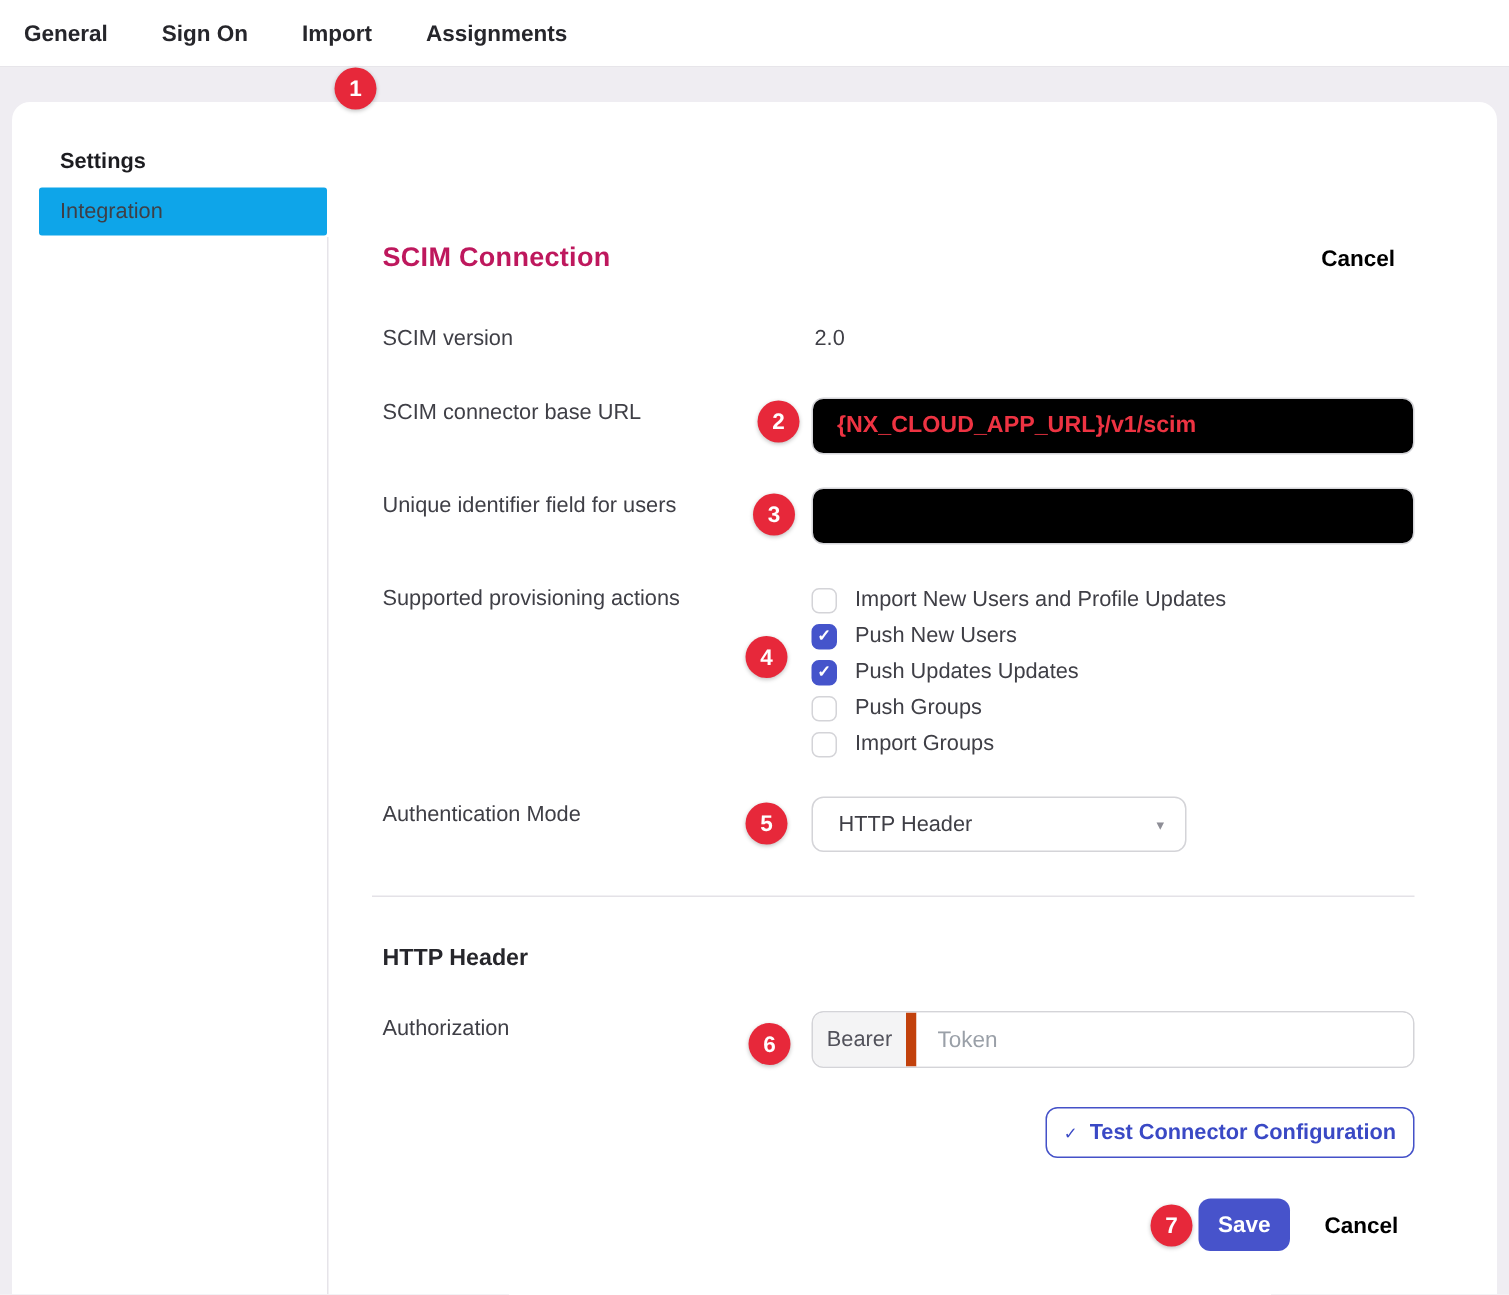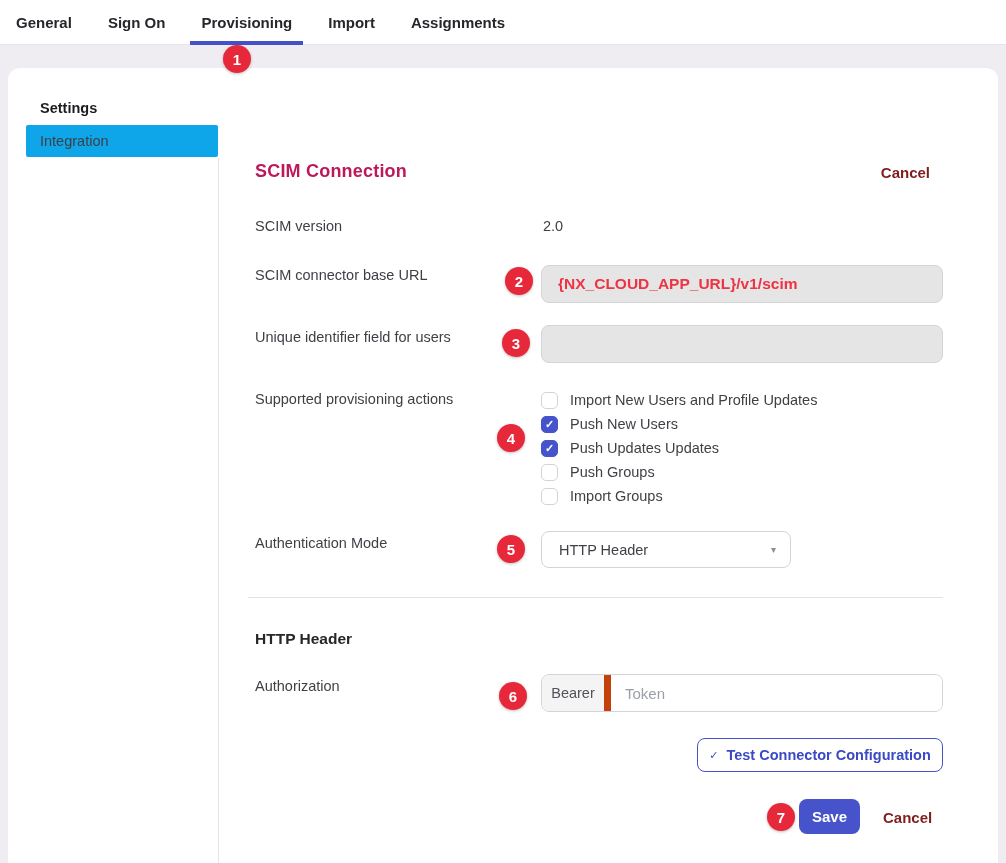--- a/index.html
+++ b/index.html
@@ -47,26 +47,26 @@
     position:absolute; width:28px; height:28px; border-radius:50%;
     background:#e7283a; color:#ffffff; font-size:15px; font-weight:700;
     display:flex; align-items:center; justify-content:center;
     box-shadow:0 1px 3px rgba(0,0,0,.25); z-index:5;
   }
   
   .panel-title {
     position:absolute; left:255px; top:160px;
     font-size:18px; font-weight:700; color:#be185d; letter-spacing:.2px;
   }
-  .link { color:#7f1d1d; font-weight:700; font-size:15px; cursor:pointer; text-decoration:none; }
+  .link { color:#000000; font-weight:700; font-size:15px; cursor:pointer; text-decoration:none; }
   .field-label { position:absolute; left:255px; font-size:14.5px; color:#3f3f46; }
   .static-value { position:absolute; left:543px; font-size:14.5px; color:#3f3f46; }
   .text-input {
     position:absolute; left:541px; width:402px; height:38px;
-    border:1px solid #d4d4d8; border-radius:8px; background:#e5e5e5;
+    border:1px solid #d4d4d8; border-radius:8px; background:#000000;
     padding:0 16px; font-family:"Liberation Sans",sans-serif;
     font-size:15px; color:#3f3f46; outline:none;
   }
   .text-input.red-value { color:#ee3342; font-weight:700; font-size:15.5px; }
   
   .checkbox-group { position:absolute; left:541px; top:388px; }
   .checkbox-row { display:flex; align-items:center; height:24px; cursor:pointer; }
   .checkbox {
     width:17px; height:17px; border:1.5px solid #d4d4d8; border-radius:5px;
     background:#fff; display:flex; align-items:center; justify-content:center;
@@ -126,24 +126,20 @@
 <div id="screen">
 
   <div class="tabbar">
     <div class="tab">
       <span>General</span>
 
     </div>
     <div class="tab">
       <span>Sign On</span>
 
-    </div>
-    <div class="tab active">
-      <span>Provisioning</span>
-      <div class="underline"></div>
     </div>
     <div class="tab">
       <span>Import</span>
 
     </div>
     <div class="tab">
       <span>Assignments</span>
 
     </div>
   </div>

